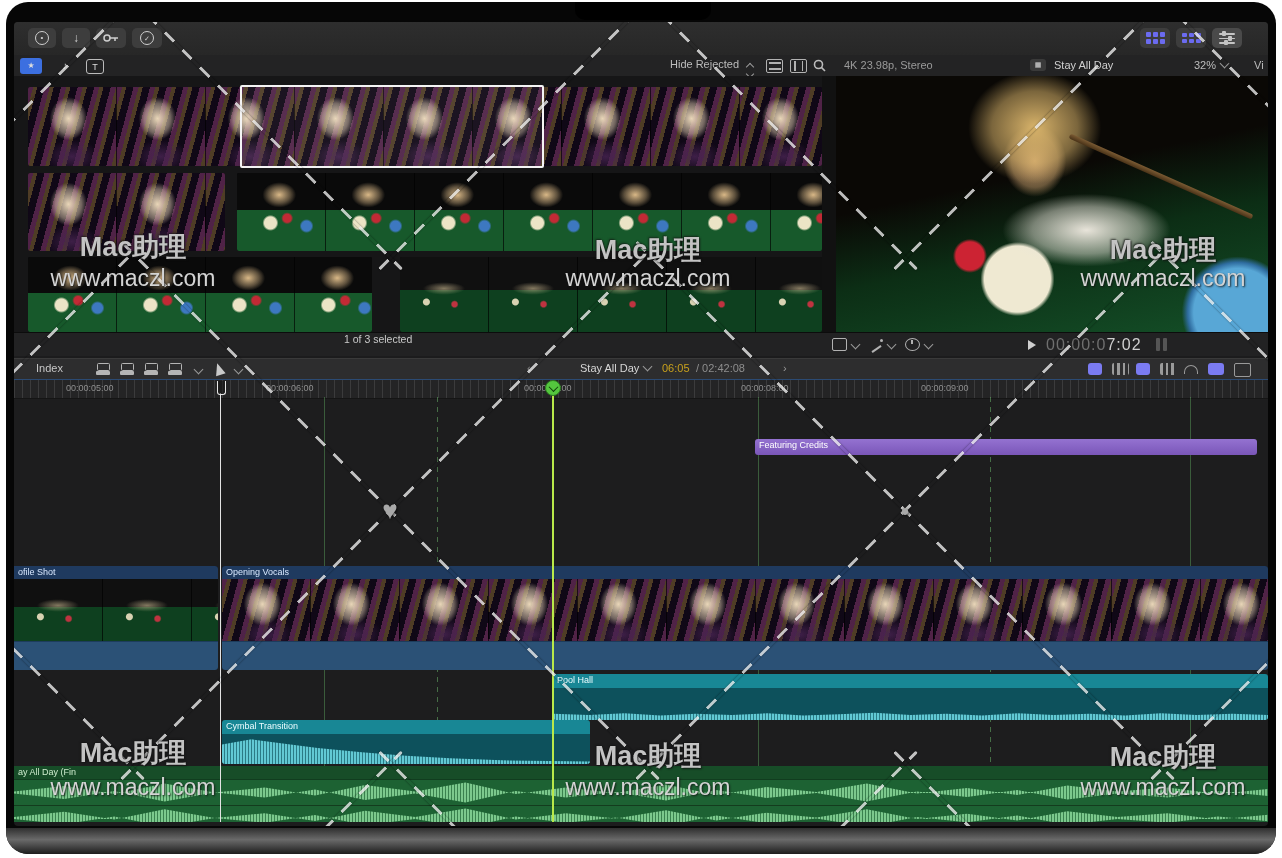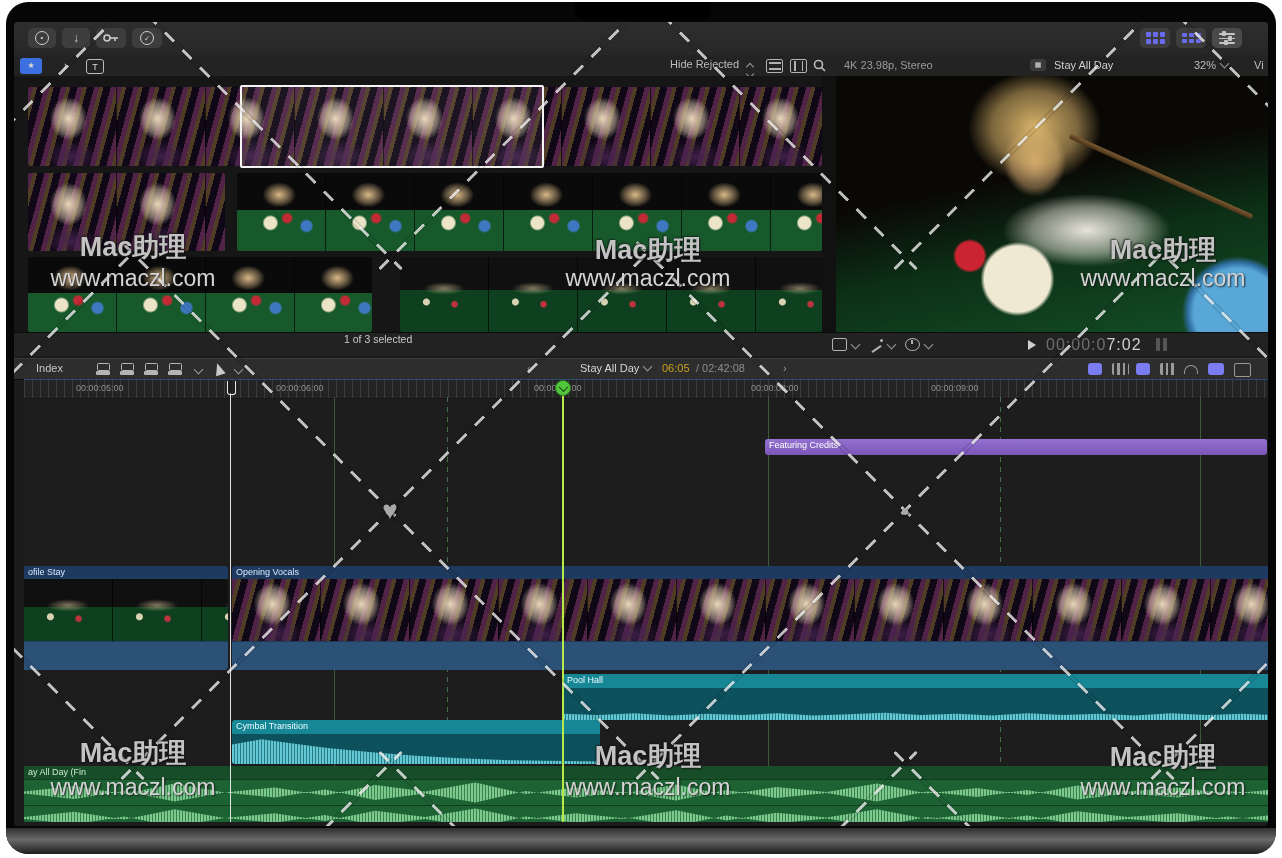--- a/index.html
+++ b/index.html
@@ -88,21 +88,21 @@
   .edit-ic{position:absolute;top:4px;width:16px;height:12px;}
   .edit-ic::before{content:"";position:absolute;left:1px;top:0;width:11px;height:6px;border:1.3px solid #b5b5b5;border-radius:1.5px;}
   .edit-ic::after{content:"";position:absolute;left:0;bottom:0;width:14px;height:4px;background:#b5b5b5;border-radius:1px;}
   .cursor-ic{position:absolute;top:4px;width:0;height:0;border-left:5px solid transparent;border-right:5px solid transparent;border-bottom:12px solid #c9c9c9;transform:rotate(-18deg);}
   .tl-right-ic{position:absolute;top:4px;width:17px;height:12px;border-radius:2px;}
   .ic-g{background:repeating-linear-gradient(90deg,#9a9a9a 0 2.5px,rgba(0,0,0,0) 2.5px 5.5px);}
   .ic-solid-b{background:#7b7bf2;border-radius:3px;}
   .ic-head{border:1.6px solid #9a9a9a;border-bottom:none;border-radius:8px 8px 0 0;width:12px;height:8px;top:6px;}
 
   
-  .timeline{position:absolute;left:10px;top:357px;width:100%;height:443px;background:#1d1d1e;overflow:hidden;}
+  .timeline{position:absolute;left:0;top:357px;width:100%;height:443px;background:#1d1d1e;overflow:hidden;}
   .ruler{position:absolute;left:0;top:0;width:100%;height:18px;background:#242425;border-top:1px solid #2b4a73;border-bottom:1px solid #151515;
     background-image:repeating-linear-gradient(90deg,#3b3b3c 0 1px,rgba(0,0,0,0) 1px 8px);}
   .ruler-label{position:absolute;top:3px;font-size:9px;color:#8f8f8f;white-space:nowrap;}
   .tl-body{position:absolute;left:0;top:18px;width:100%;height:425px;}
   .guide{position:absolute;top:0;bottom:0;width:1px;}
   .g-solid{background:rgba(96,170,96,.45);}
   .g-dash{background:repeating-linear-gradient(rgba(110,190,110,.5) 0 5px,rgba(0,0,0,0) 5px 10px);width:1px;}
   .clip{position:absolute;border-radius:3px;overflow:hidden;}
   .clip-label{position:absolute;left:4px;top:1px;font-size:9px;color:#d8e8ff;white-space:nowrap;z-index:5;}
   .head-blue{position:absolute;left:0;top:0;right:0;height:13px;background:#1f3a5f;border-bottom:1px solid #142945;}
@@ -330,21 +330,21 @@
           <div class="guide g-dash" style="left:976px;"></div>
           <div class="guide g-solid" style="left:1176px;"></div>
 
           <div class="clip" style="left:741px;top:42px;width:502px;height:16px;background:linear-gradient(#9472d1,#7a56b8);">
             <span class="clip-label" style="color:#fff;">Featuring Credits</span>
           </div>
 
 
           <div class="clip" style="left:0;top:169px;width:204px;height:104px;background:#0b0b0c;border-radius:0 3px 3px 0;">
             <div class="head-blue"></div>
-            <span class="clip-label">ofile Stay</span>
+            <span class="clip-label">ofile Shot</span>
             <div class="filmrow" style="left:0;top:13px;width:204px;height:63px;border-radius:0;">
                 <div class="fr v-wide"></div>
                 <div class="fr v-wide"></div>
                 <div class="fr v-wide"></div>
               </div>
             <div class="audio-blue" style="height:28px;"></div>
           </div>
           <div class="clip" style="left:208px;top:169px;width:1046px;height:104px;background:#0b0b0c;">
             <div class="head-blue"></div>
             <span class="clip-label">Opening Vocals</span>

